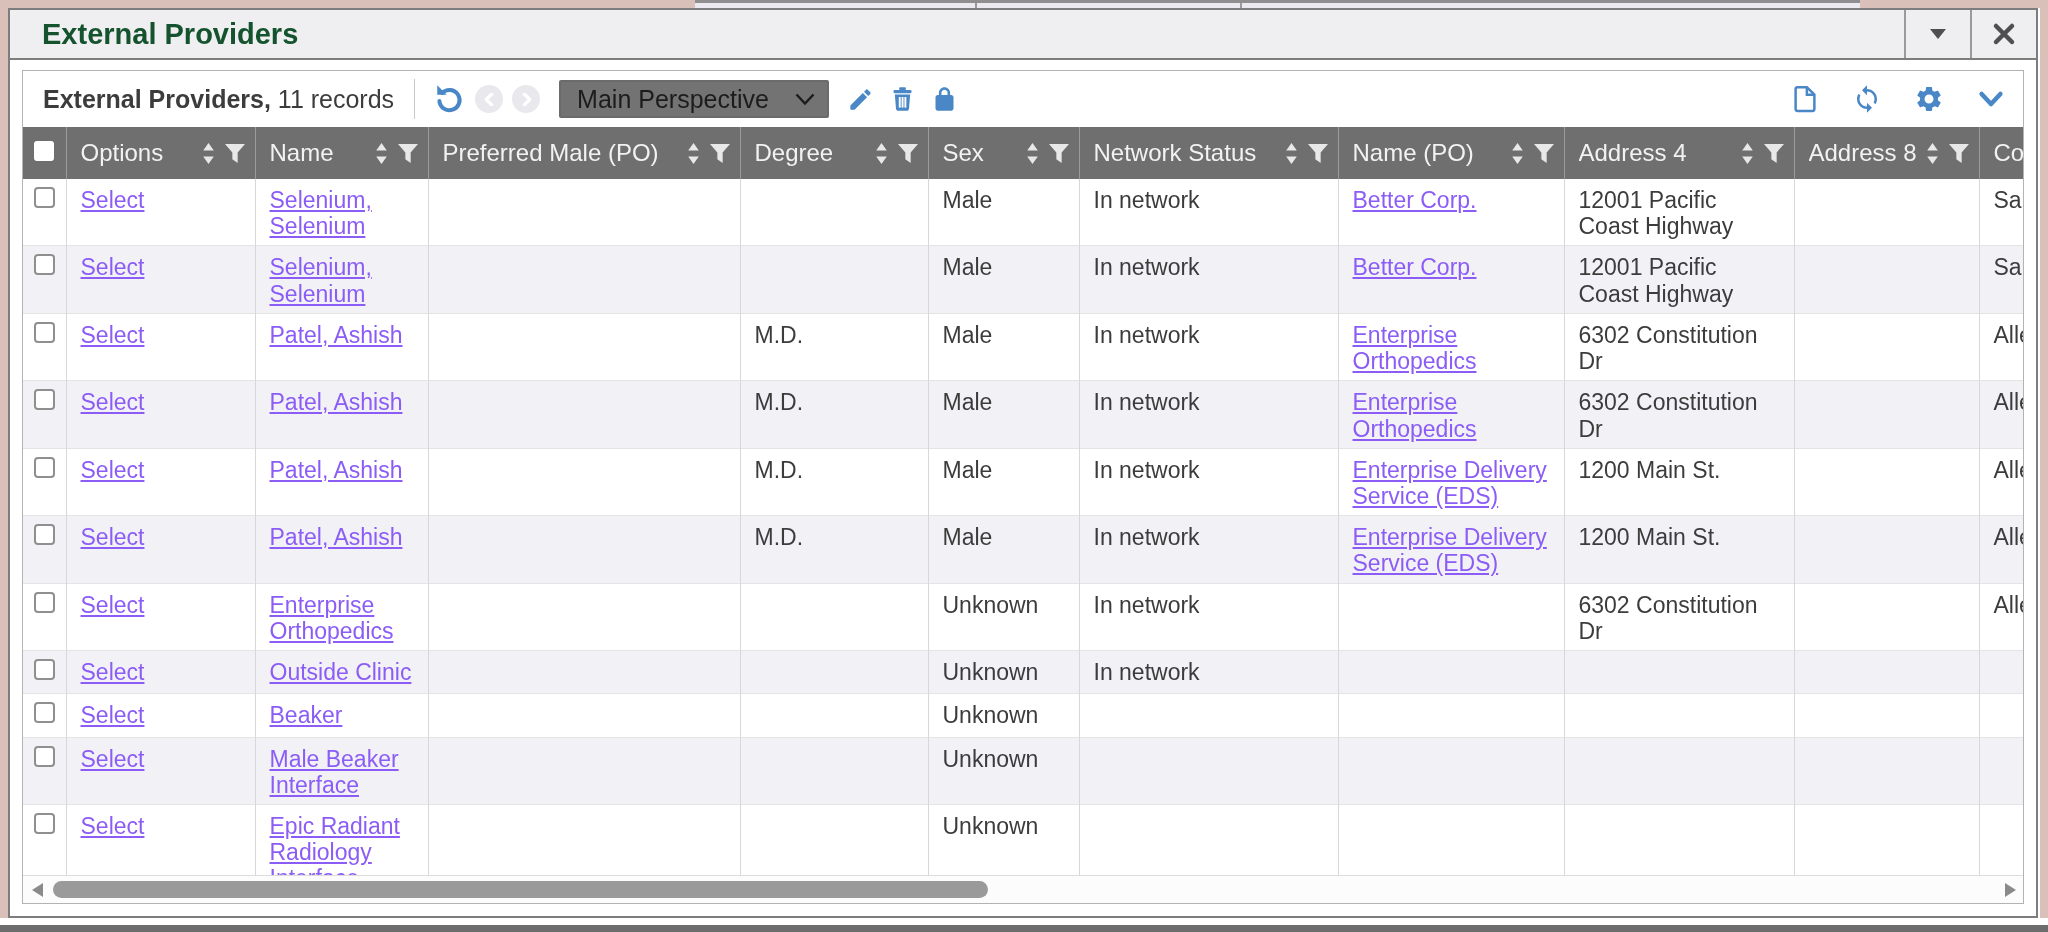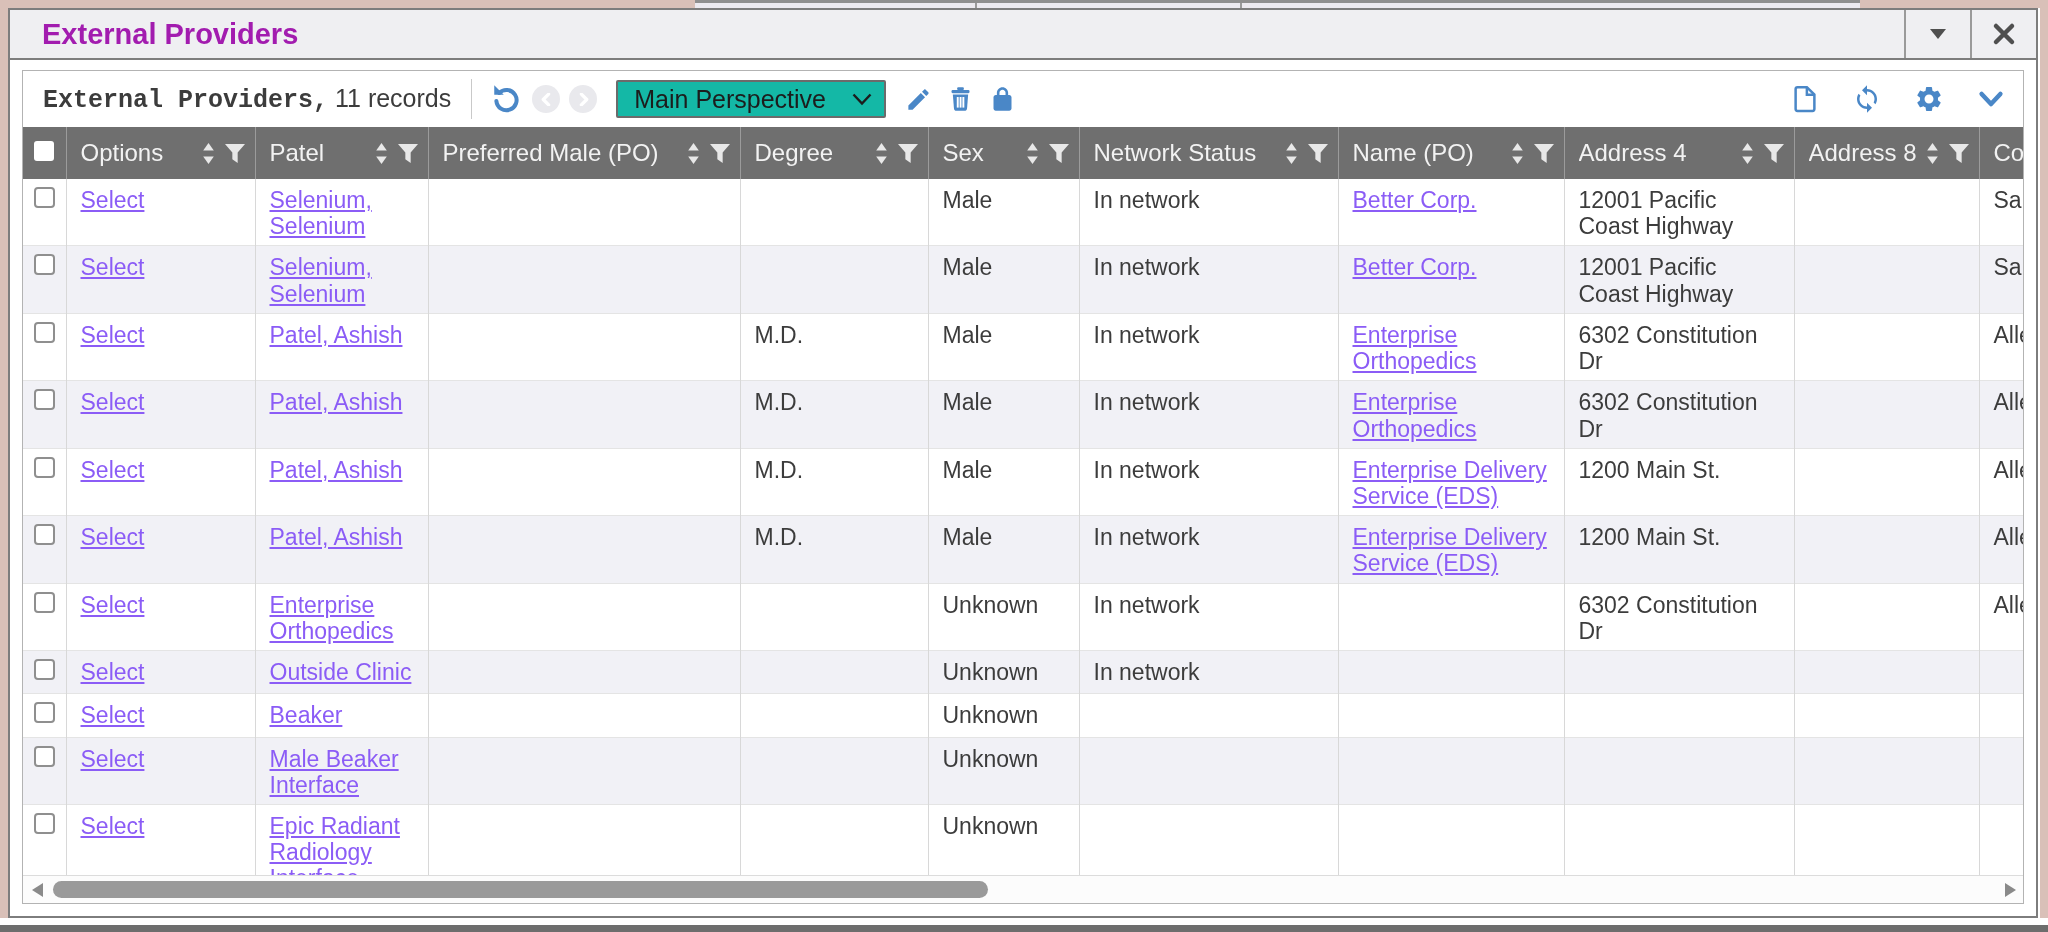--- a/index.html
+++ b/index.html
@@ -14,41 +14,41 @@
   .bd-sep{position:absolute;top:0;width:2px;height:8px;background:#9a9a9a;}
   .side-sliver{position:absolute;top:8px;width:8px;height:910px;background:#d9c0b8;}
   .sl-left{left:0;} .sl-right{left:2040px;}
   .bottom-bar{position:absolute;left:0;top:925px;width:2048px;height:7px;background:#6d6d6d;}
 
   
   .window{position:absolute;left:8px;top:8px;width:2030px;height:910px;
     background:#fff;border:2px solid #7d7d7d;display:flex;flex-direction:column;}
   .titlebar{height:50px;flex:none;background:#efeff2;border-bottom:2px solid #7d7d7d;
     display:flex;align-items:center;}
-  .title{font-size:29px;font-weight:bold;color:#a21caf;padding-left:32px;flex:1;}
+  .title{font-size:29px;font-weight:bold;color:#14532d;padding-left:32px;flex:1;}
   .tb-btn{width:66px;height:100%;border-left:2px solid #9a9a9a;display:flex;
     align-items:center;justify-content:center;cursor:pointer;}
   .tb-btn svg{display:block;}
 
   .content{flex:1;padding:10px 12px 12px 12px;display:flex;min-height:0;}
 
   
   .grid{flex:1;border:1px solid #b3b3b3;display:flex;flex-direction:column;min-width:0;background:#fff;}
 
   .gtoolbar{height:56px;flex:none;display:flex;align-items:center;padding:0 16px 0 20px;}
   .records{font-size:25px;color:#3c3c3c;white-space:nowrap;}
-  .records b{font-weight:bold;font-family:Liberation Mono, monospace;}
+  .records b{font-weight:bold;}
   .tdivider{width:0;height:40px;border-left:1px solid #c9c9c9;margin:0 18px 0 20px;}
   .ticon{width:32px;height:32px;margin-right:10px;color:#4a87c7;cursor:pointer;flex:none;display:flex;align-items:center;justify-content:center;}
   .ticon svg{width:30px;height:30px;display:block;}
   .ticon.small svg{width:27px;height:27px;}
   .nav-circle{width:28px;height:28px;border-radius:50%;background:#e9e9ed;display:flex;
     align-items:center;justify-content:center;margin-right:9px;flex:none;cursor:default;}
   .nav-circle svg{width:13px;height:13px;}
-  .perspective{height:38px;border:2px solid #6b6b6b;border-radius:2px;background:#14b8a6;
+  .perspective{height:38px;border:2px solid #6b6b6b;border-radius:2px;background:#737373;
     display:flex;align-items:center;padding:0 12px 0 16px;margin:0 16px 0 10px;cursor:pointer;}
   .perspective .pval{font-size:25px;color:#1c1c1c;margin-right:26px;white-space:nowrap;}
   .right-icons{margin-left:auto;display:flex;align-items:center;}
   .right-icons .ticon{margin-right:0;margin-left:30px;}
 
   
   .table-clip{flex:1;overflow:hidden;min-height:0;}
   table.grid-table{border-collapse:collapse;table-layout:fixed;width:2256px;}
   th.th{background:#6f6f6f;color:#f2f2f2;font-weight:normal;font-size:24px;text-align:left;
     padding:12px 10px 12px 14px;border-right:1px solid #9b9b9b;height:52px;vertical-align:middle;cursor:pointer;}
@@ -214,21 +214,21 @@
                         <path d="M7 21l5.3-7.6H1.7z"></path>
                       </svg>
                       <svg class="filter-ic" viewBox="0 0 18 17">
                         <path d="M0 0h18l-6.6 7.5V17l-4.8-3.4V7.5z"></path>
                       </svg>
                     </span>
                   </span>
                 </th>
                 <th class="th">
                   <span class="th-inner">
-                    <span class="th-label">Patel</span>
+                    <span class="th-label">Name</span>
                     <span class="th-icons">
                       <svg class="sort-ic" viewBox="0 0 14 21">
                         <path d="M7 0l5.3 7.6H1.7z"></path>
                         <path d="M7 21l5.3-7.6H1.7z"></path>
                       </svg>
                       <svg class="filter-ic" viewBox="0 0 18 17">
                         <path d="M0 0h18l-6.6 7.5V17l-4.8-3.4V7.5z"></path>
                       </svg>
                     </span>
                   </span>

